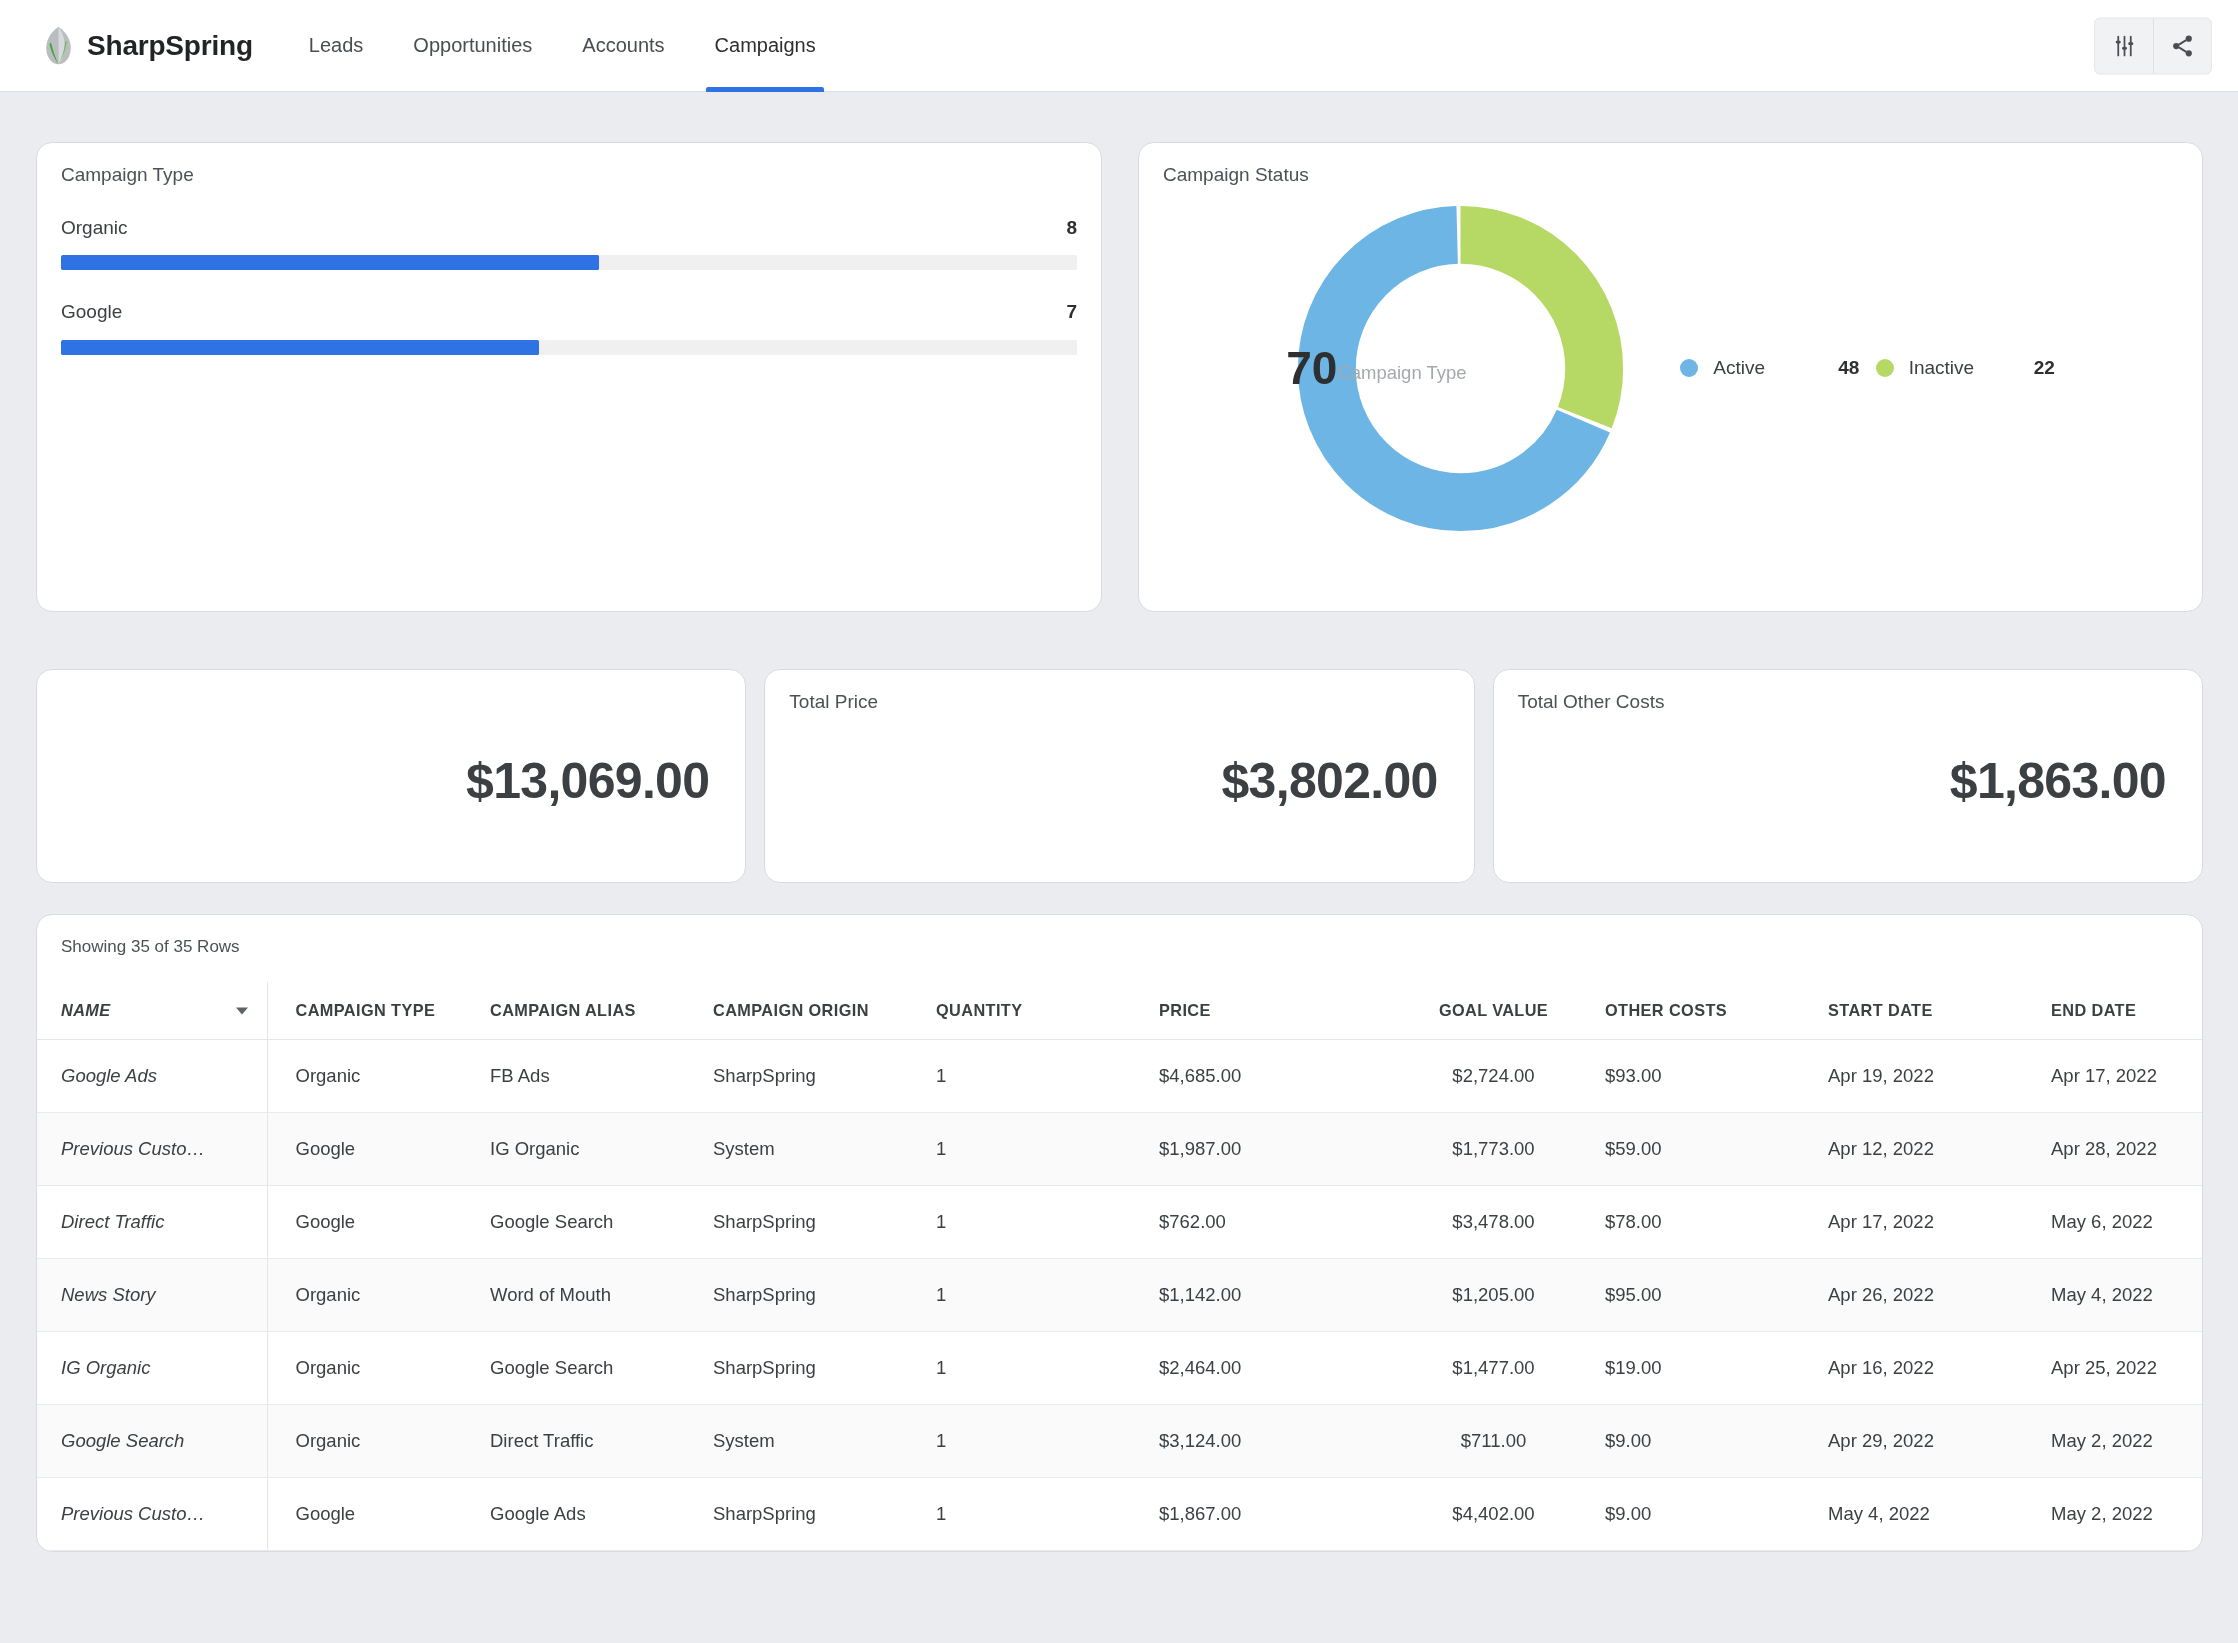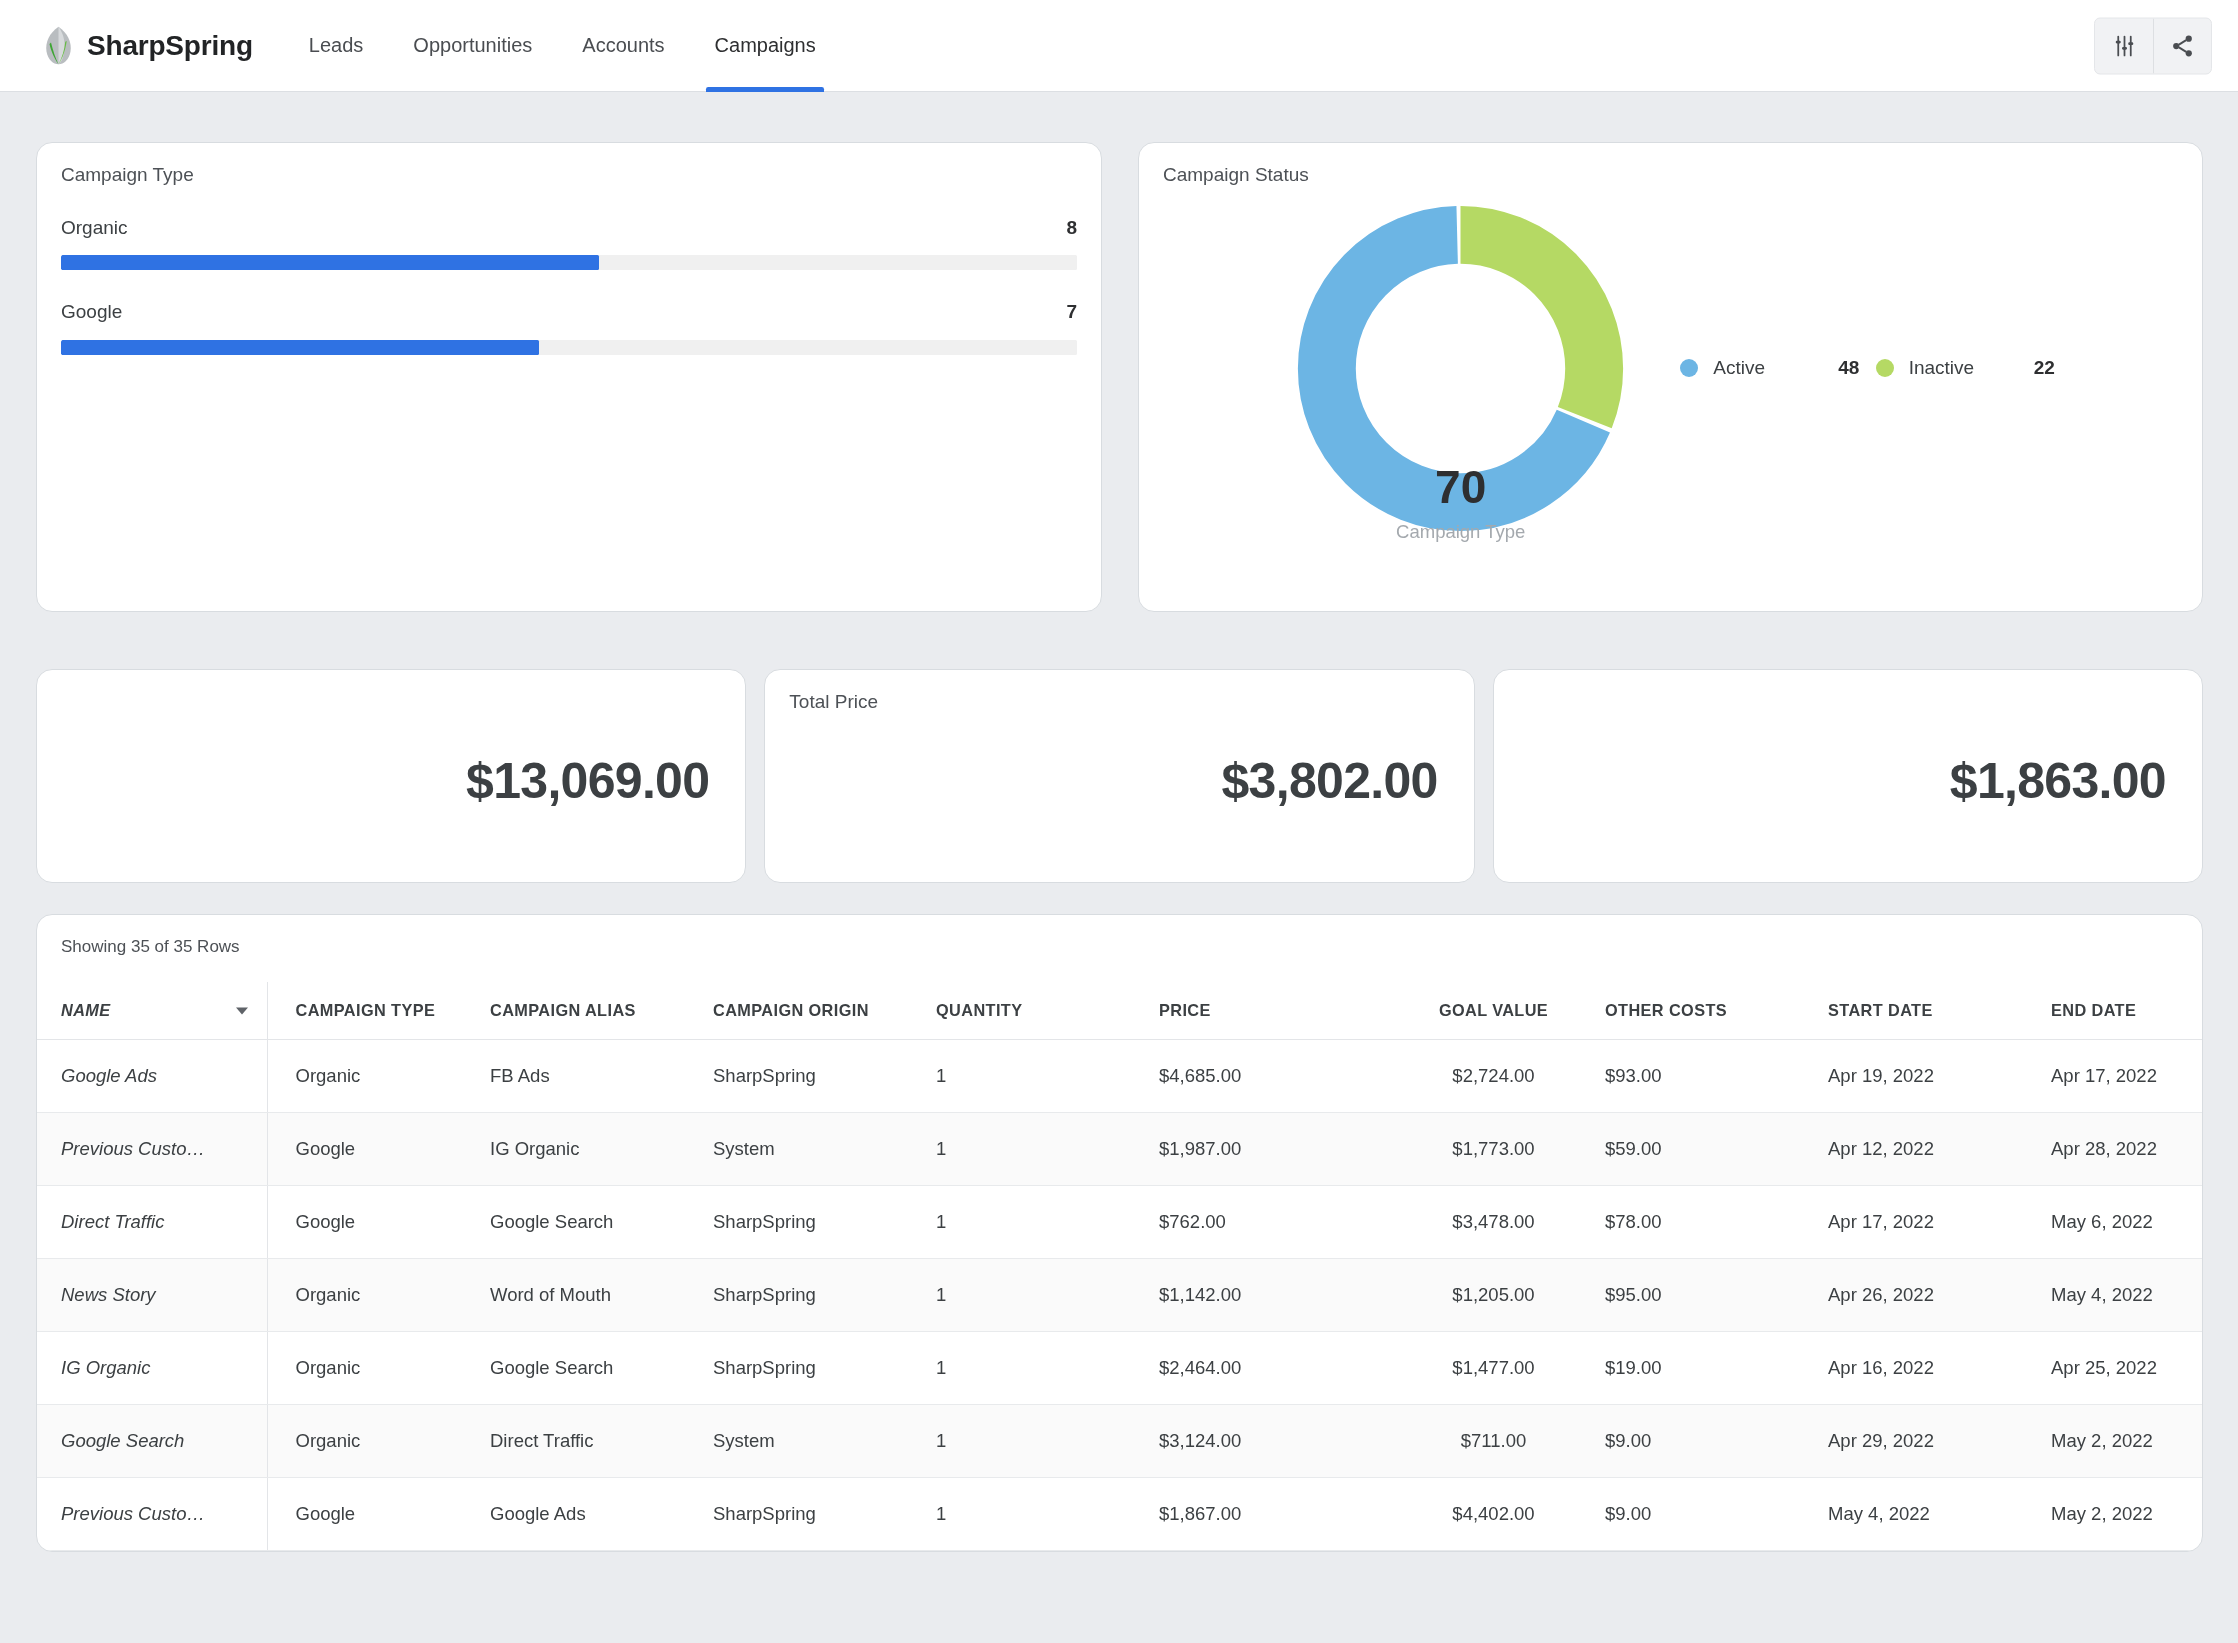--- a/index.html
+++ b/index.html
@@ -130,23 +130,23 @@
     gap: 45px;
     height: 386px;
     padding-bottom: 22px;
   }
   .donut { position: relative; width: 349px; height: 349px; flex: none; }
   .donut svg { display: block; transform: rotate(-90deg); }
   .donut-center {
     position: absolute;
     inset: 0;
     display: flex;
-    flex-direction: column;
+    flex-direction: row;
     align-items: center;
-    justify-content: flex-end;
+    justify-content: flex-start;
     pointer-events: none;
   }
   .donut-total {
     font-size: 46px;
     font-weight: bold;
     color: #2e2f31;
     line-height: 1;
   }
   .donut-sub {
     font-size: 18.5px;
@@ -363,20 +363,21 @@
 
   <div class="row-kpi">
     <div class="card kpi">
       <div class="kpi-value">$13,069.00</div>
     </div>
     <div class="card kpi">
       <div class="kpi-title">Total Price</div>
       <div class="kpi-value">$3,802.00</div>
     </div>
     <div class="card kpi">
+      <div class="kpi-title">Total Other Costs</div>
       <div class="kpi-value">$1,863.00</div>
     </div>
   </div>
 
   <div class="card card-table">
     <div class="table-meta">Showing 35 of 35 Rows</div>
     <table>
       <thead>
         <tr>
           <th class="col-name">

